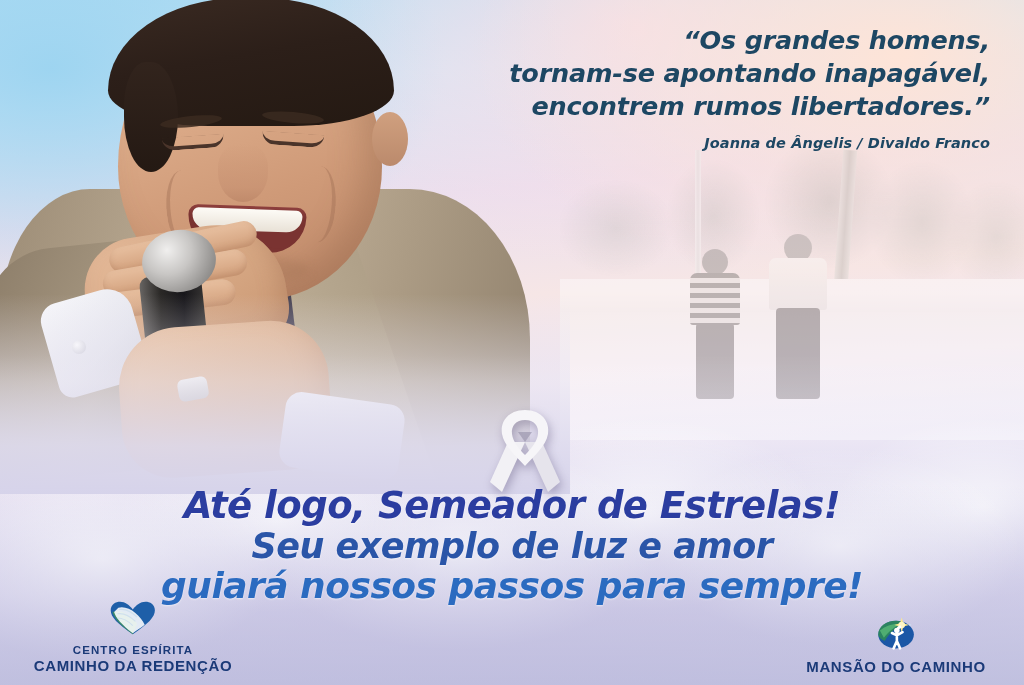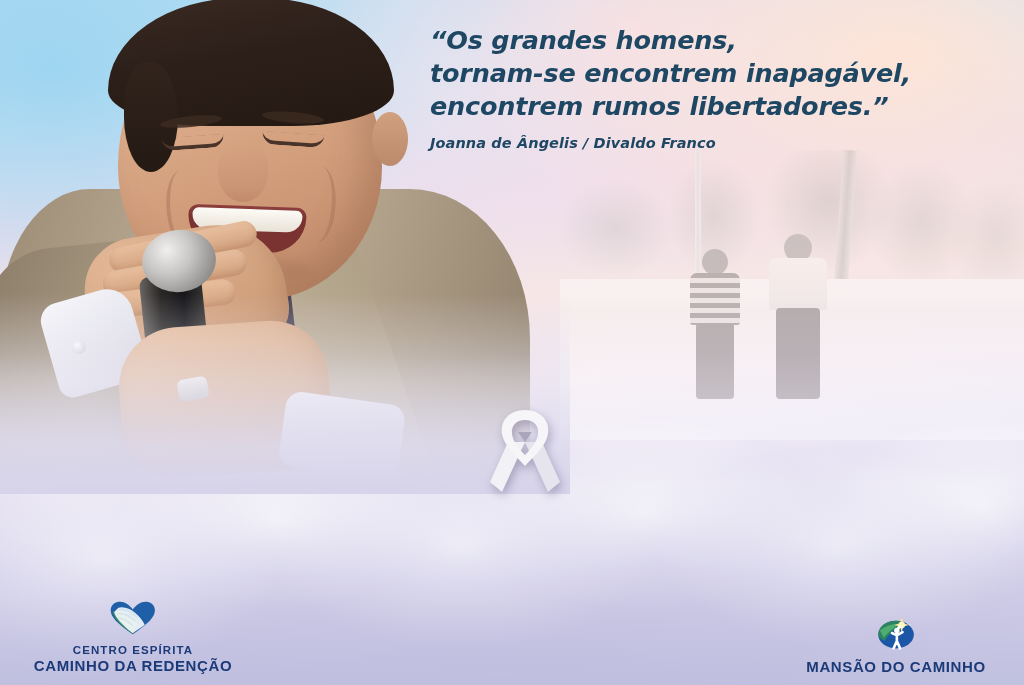--- a/index.html
+++ b/index.html
@@ -309,21 +309,21 @@
     position: absolute; left: -20px; top: 300px; width: 600px; height: 200px;
     background: linear-gradient(180deg, rgba(236,233,243,0) 0%, rgba(232,229,242,0.55) 44%, rgba(222,219,238,0.9) 76%, rgba(214,211,234,1) 100%);
     z-index: 7;
   }
 
   
   .quote-block {
     position: absolute;
     left: 430px; top: 24px;
     width: 560px;
-    text-align: left;
+    text-align: right;
     z-index: 20;
   }
   .quote-line {
     font-family: "DejaVu Sans", sans-serif;
     font-style: italic;
     font-weight: bold;
     font-size: 25.5px;
     line-height: 33px;
     letter-spacing: -0.2px;
     color: #1d4763;
@@ -448,33 +448,38 @@
     <div class="pt-ring"></div>
     <div class="pt-cuff2"></div>
     <div class="pt-fade"></div>
   </div>
 
   <div class="clouds"></div>
   <div class="cloud-haze"></div>
 
   <div class="quote-block">
     <div class="quote-line">“Os grandes homens,</div>
-    <div class="quote-line">tornam-se encontrem inapagável,</div>
+    <div class="quote-line">tornam-se apontando inapagável,</div>
     <div class="quote-line">encontrem rumos libertadores.”</div>
     <div class="quote-author">Joanna de Ângelis / Divaldo Franco</div>
   </div>
 
   <svg class="ribbon" viewBox="0 0 74 84" xmlns="http://www.w3.org/2000/svg">
     <path d="M37 34 L14 84 L2 74 L20 34 Z" fill="#f2f1f5"></path>
     <path d="M37 34 L60 84 L72 74 L54 34 Z" fill="#e6e4ec"></path>
     <path d="M37 2 C20 2 12 14 14 26 C16 38 28 48 37 58 C46 48 58 38 60 26 C62 14 54 2 37 2 Z
              M37 12 C46 12 51 18 50 26 C49 34 43 41 37 47 C31 41 25 34 24 26 C23 18 28 12 37 12 Z" fill="#f6f5f8"></path>
     <path d="M30 24 L44 24 L37 34 Z" fill="#8e88a3" opacity="0.55"></path>
   </svg>
 
+  <div class="headline">
+    <div class="hl-line hl-1">Até logo, Semeador de Estrelas!</div>
+    <div class="hl-line hl-2">Seu exemplo de luz e amor</div>
+    <div class="hl-line hl-3">guiará nossos passos para sempre!</div>
+  </div>
 
   <div class="logo logo-left">
     <svg class="logo-mark" viewBox="0 0 56 40" xmlns="http://www.w3.org/2000/svg">
       <path d="M28 39 C10 27 2 19 2 11 C2 4 8 1 13 1 C19 1 24 5 28 10 C32 5 37 1 43 1 C48 1 54 4 54 11 C54 19 46 27 28 39 Z" fill="#1e5fa8"></path>
       <path d="M28 39 C14 29 6 21 4 13 C9 11 16 12 22 16 C27 19 31 23 33 27 Z" fill="#3f8f5f" opacity="0.85"></path>
       <path d="M11 8 C17 6 25 9 31 14 C36 18 40 23 42 28 C37 32 32 35 28 38 C15 28 8 20 6 13 Z" fill="#ffffff" opacity="0.88"></path>
       <path d="M12 10 C19 9 27 13 33 19" stroke="#cfe0ee" stroke-width="1.4" fill="none"></path>
       <path d="M10 15 C17 14 25 18 31 24" stroke="#cfe0ee" stroke-width="1.4" fill="none"></path>
       <path d="M10 20 C16 20 23 24 28 29" stroke="#cfe0ee" stroke-width="1.4" fill="none"></path>
     </svg>

